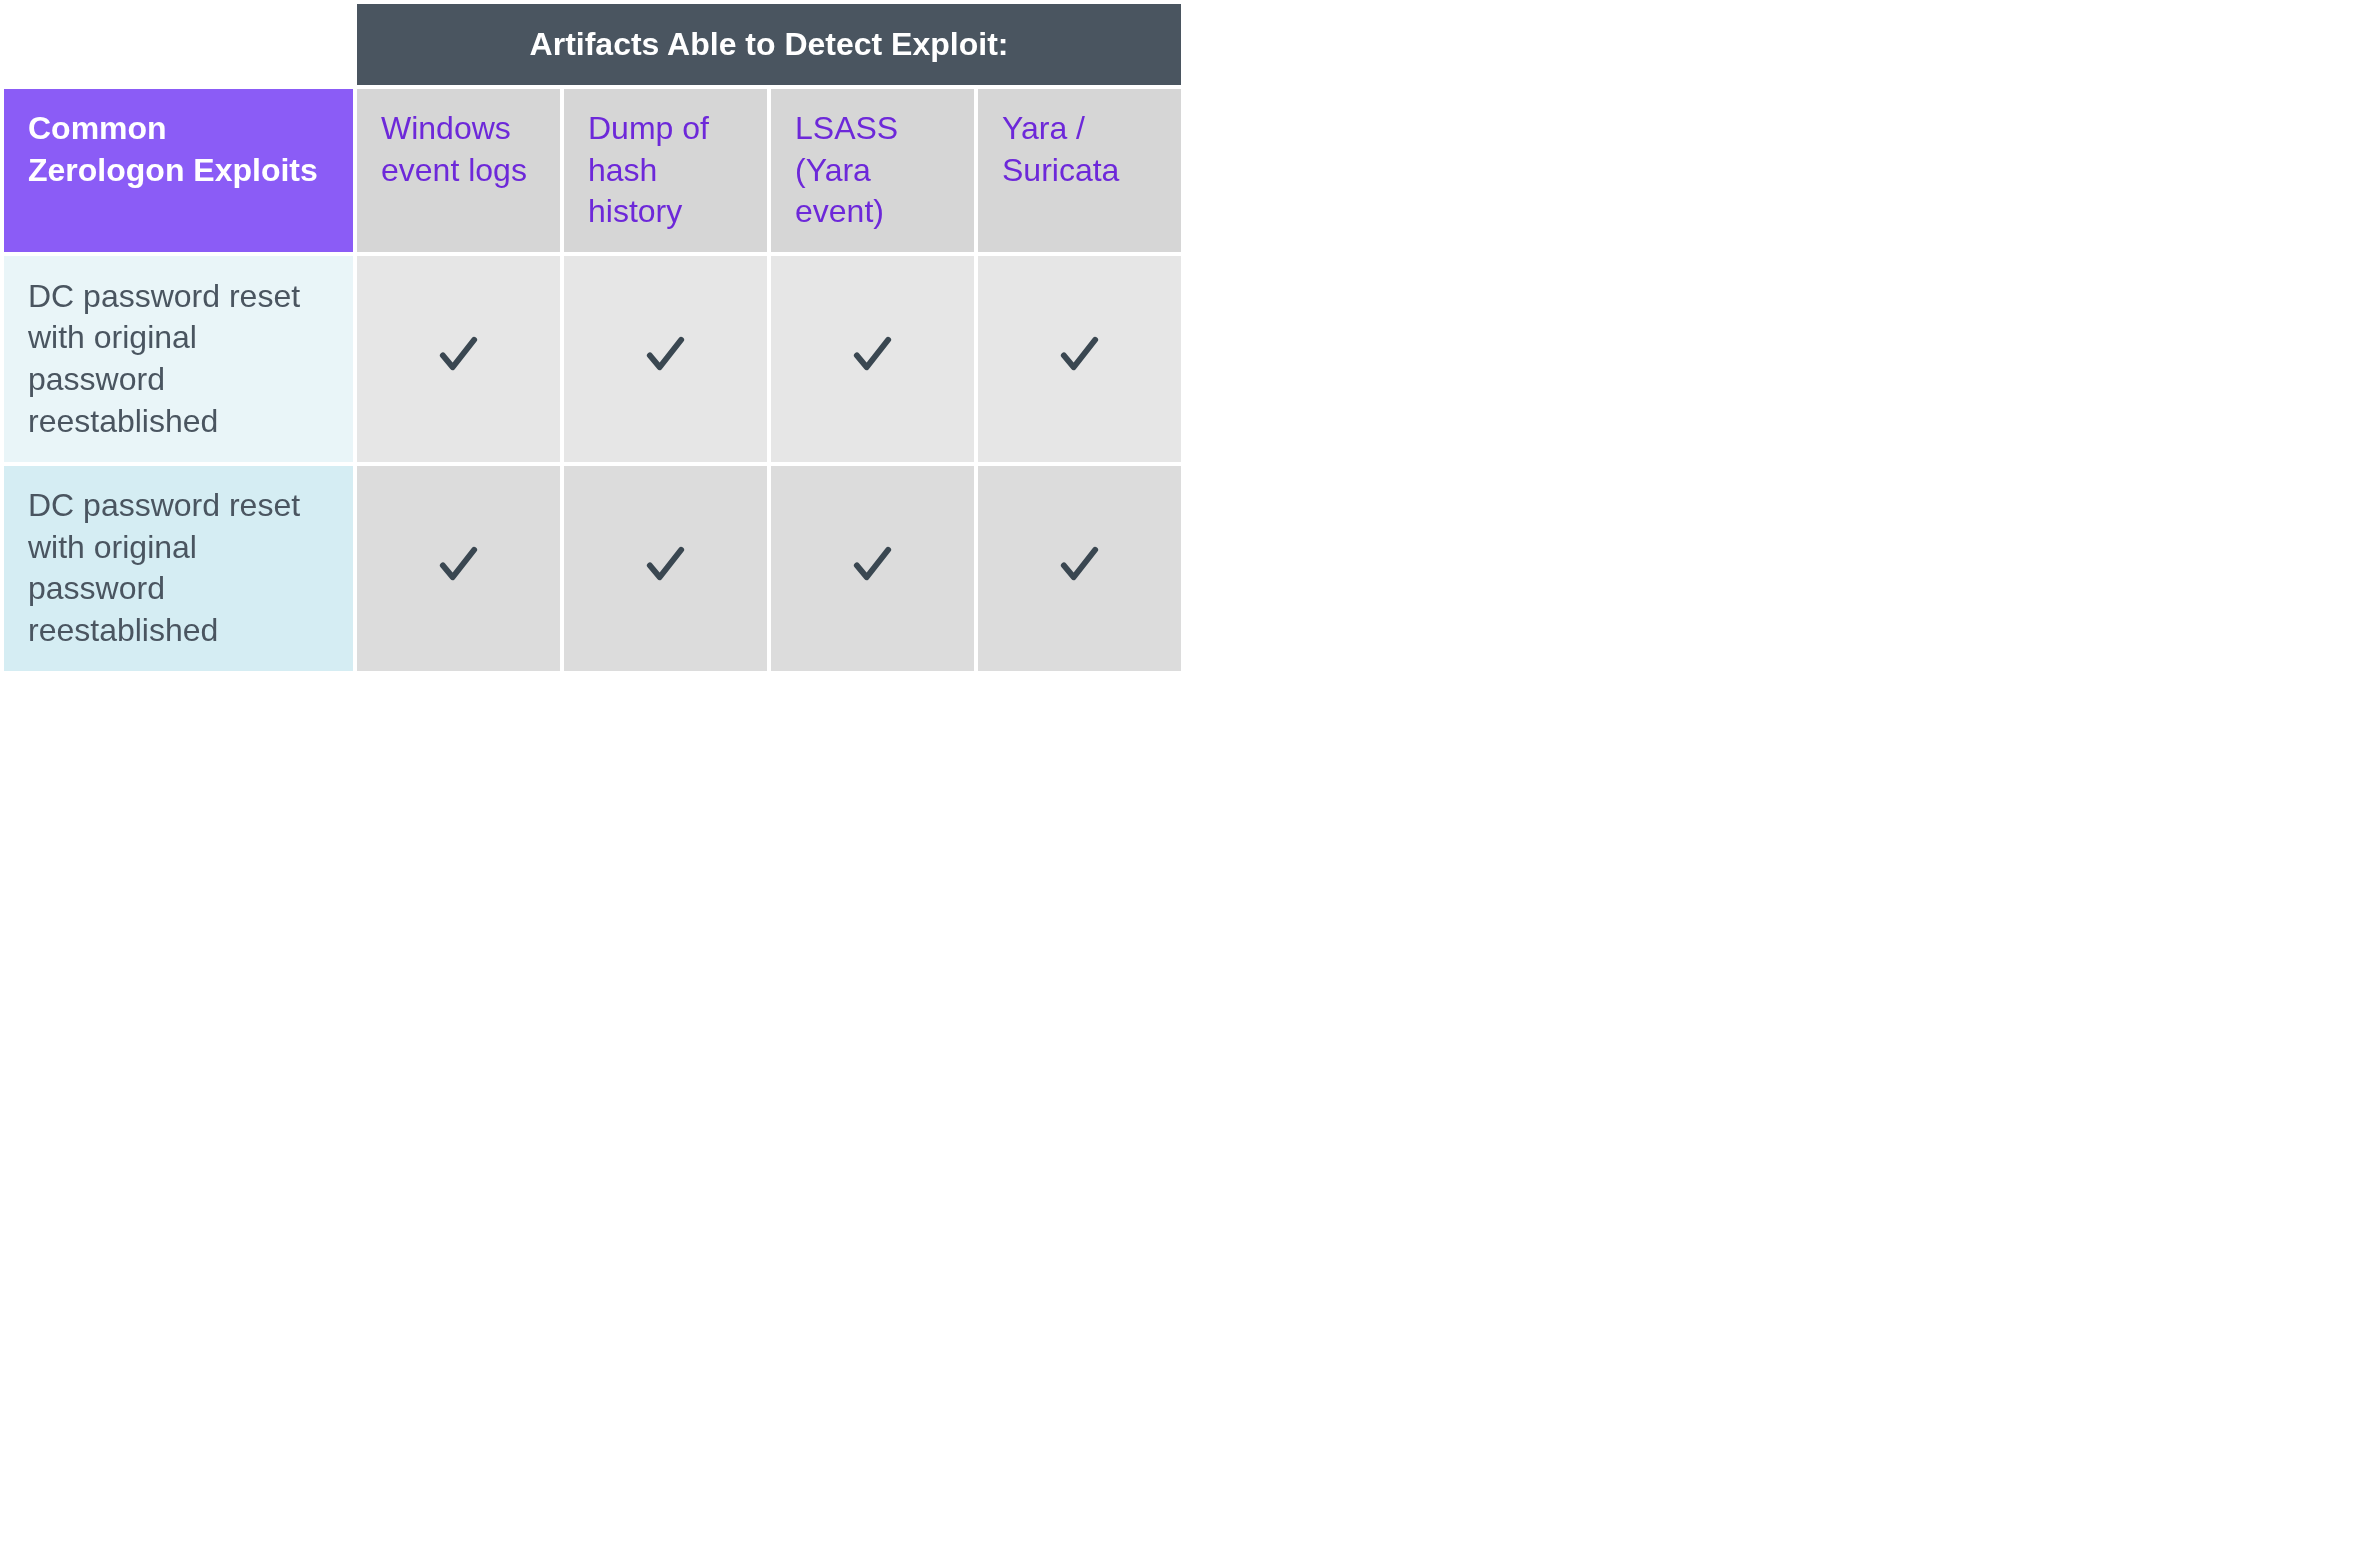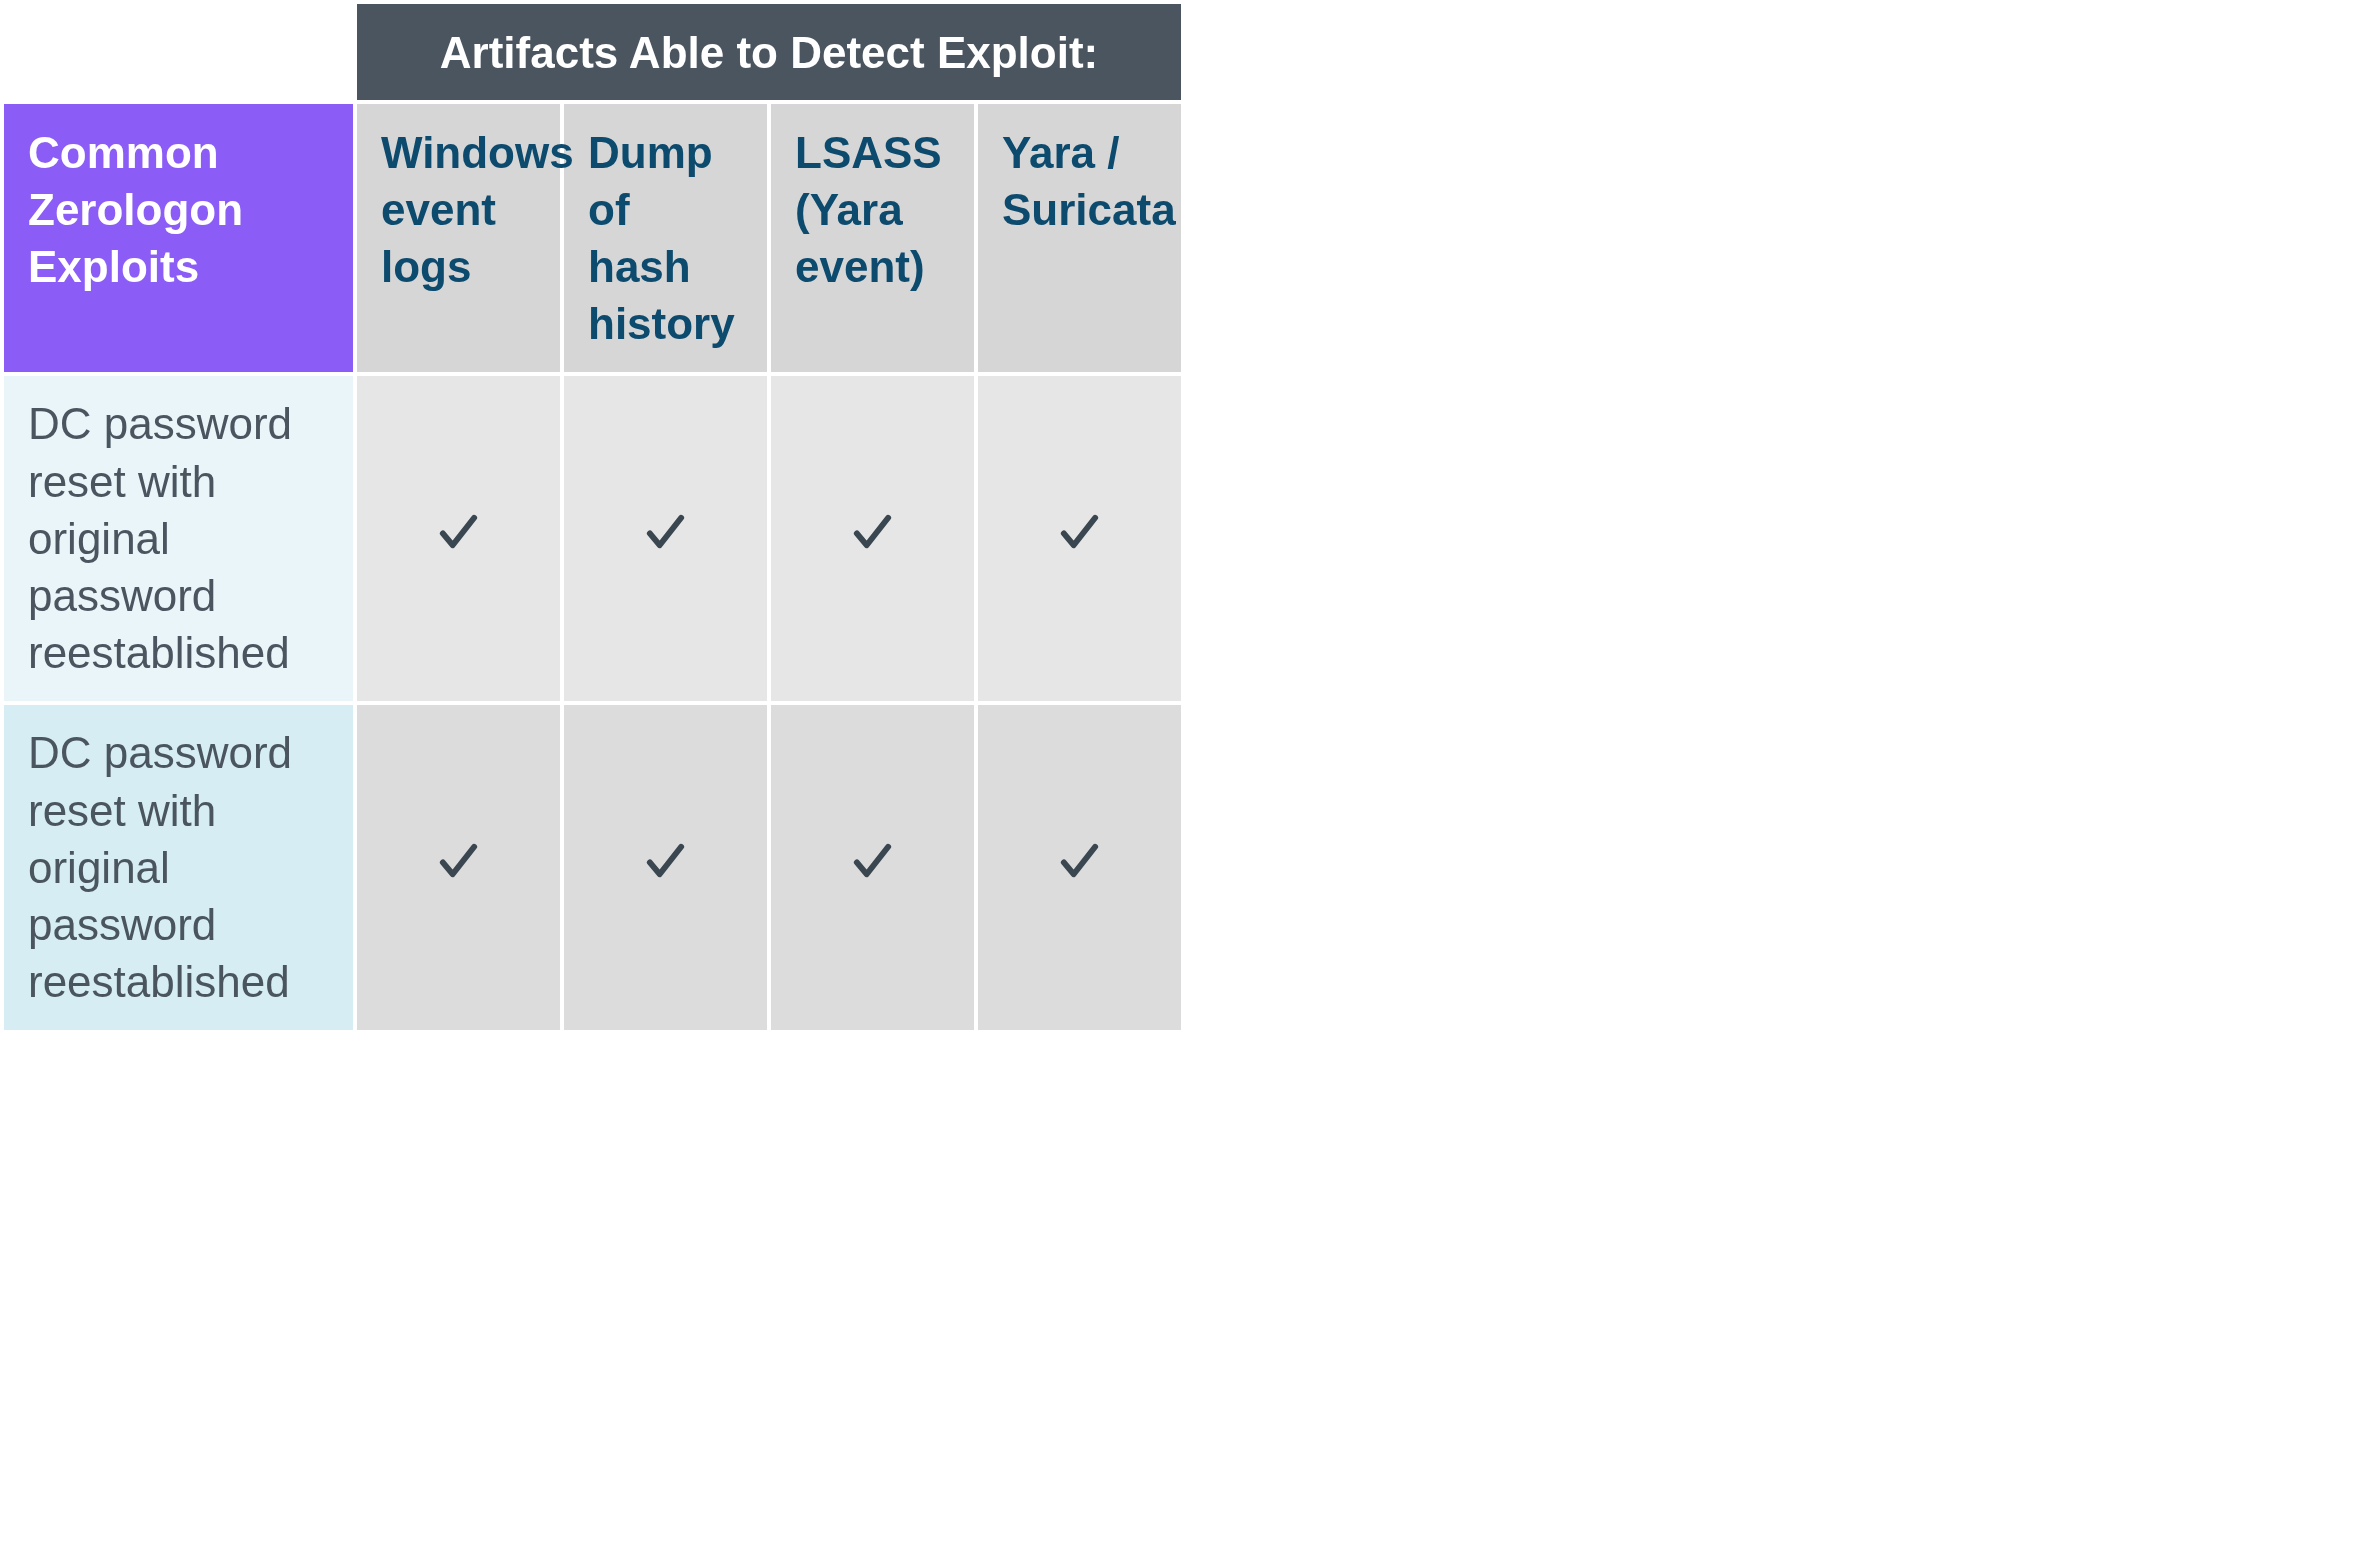--- a/index.html
+++ b/index.html
@@ -10,21 +10,21 @@
     background: #fff;
   }
   .table {
     width: 1184px;
     border-collapse: separate;
     border-spacing: 4.9px;
     table-layout: fixed;
   }
   .table td, .table th {
     padding: 19.5px 24px;
-    font-size: 44px;
+    font-size: 32px;
     line-height: 1.3;
     vertical-align: top;
     text-align: left;
   }
   .corner-blank {
     background: #fff;
   }
   .header-banner {
     background: #4a5560;
     color: #ffffff;
@@ -33,22 +33,22 @@
     vertical-align: middle !important;
     font-size: 37px;
   }
   .row-header-blue {
     background: #8b5cf6;
     color: #ffffff;
     font-weight: 600;
   }
   .col-header-gray {
     background: #d6d6d6;
-    color: #0c4a6e;
-    font-weight: 700;
+    color: #6d28d9;
+    font-weight: 400;
   }
   .row-label-a {
     background: #e9f5f8;
     color: #4a5560;
     font-weight: 400;
   }
   .row-label-b {
     background: #d5edf3;
     color: #4a5560;
     font-weight: 400;

